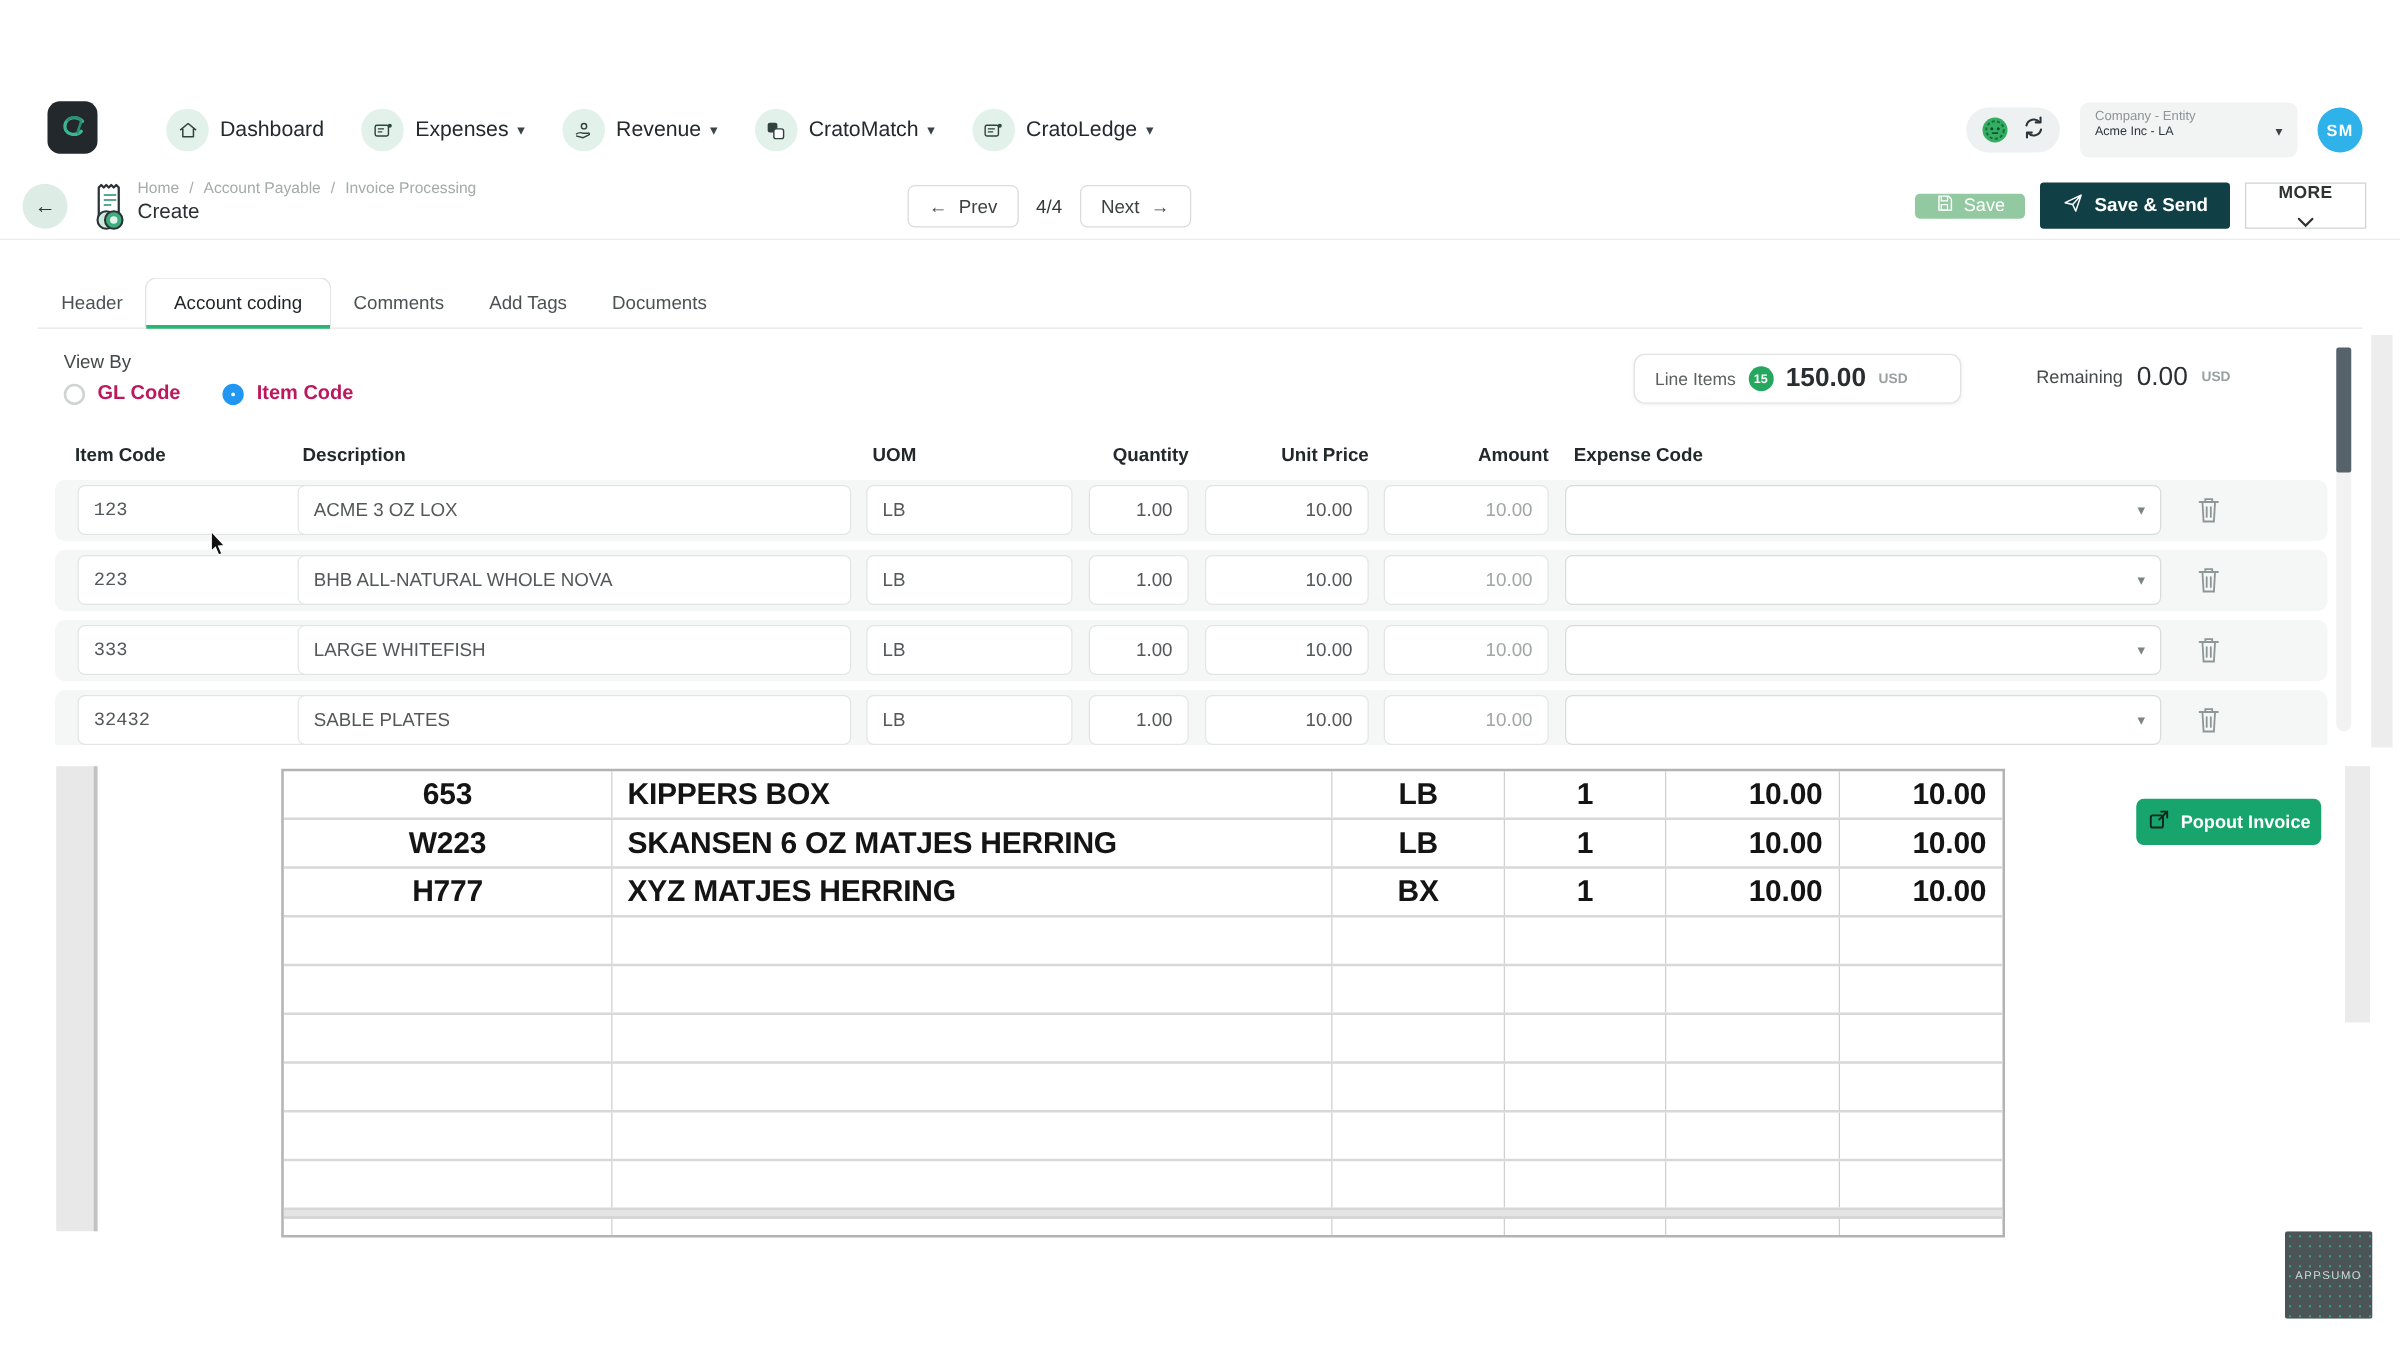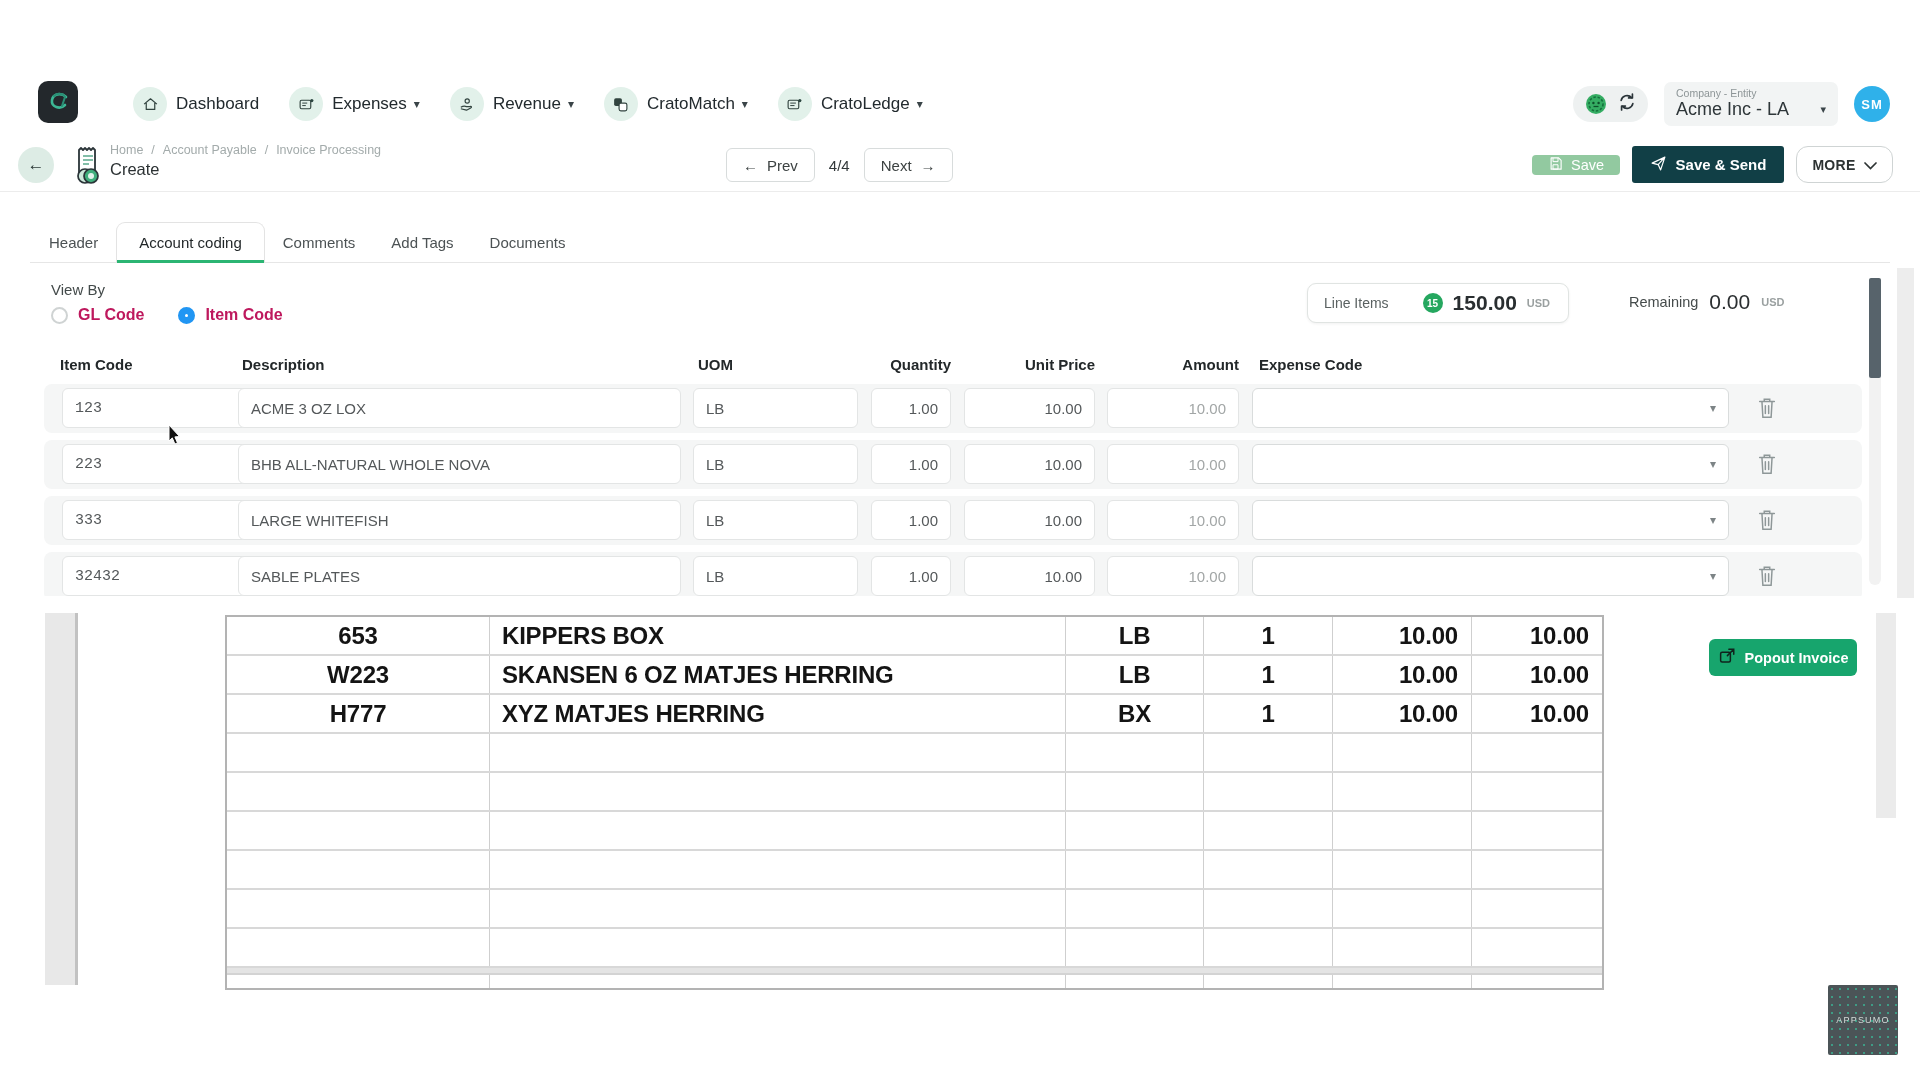--- a/index.html
+++ b/index.html
@@ -14,21 +14,21 @@
   .nav-item { display:flex; align-items:center; gap:9px; cursor:pointer; }
   .nav-icon-circle { width:34px; height:34px; border-radius:50%; background:#e2f1ea; display:flex; align-items:center; justify-content:center; }
   .nav-label { font-size:17px; color:#222a2e; }
   .nav-caret { font-size:12px; color:#3a4448; margin-left:-2px; }
   .nav-right { position:absolute; right:30px; top:0; height:56px; display:flex; align-items:center; gap:16px; }
   .icon-pill { height:36px; border-radius:18px; background:#eef1f1; display:flex; align-items:center; gap:9px; padding:0 11px; }
   .coin-icon { width:24px; height:24px; }
   .company-box { width:174px; height:44px; background:#f2f4f4; border-radius:7px; padding:5px 12px 4px 12px; cursor:pointer; }
   .company-label { font-size:10.5px; color:#8d9597; }
   .company-row { display:flex; align-items:center; justify-content:space-between; }
-  .company-value { font-size:18px; color:#2e3639; }
+  .company-value { font-size:10px; color:#2e3639; }
   .company-caret { font-size:11px; color:#3a4448; }
   .avatar { width:36px; height:36px; border-radius:50%; background:#2fb1ea; color:#fff; font-size:13px; font-weight:bold;
             display:flex; align-items:center; justify-content:center; letter-spacing:1px; cursor:pointer; }
 
   
   .toolbar { position:absolute; top:140px; left:0; width:1920px; height:52px; border-bottom:1px solid #ececec; }
   .back-btn { position:absolute; left:18px; top:7px; width:36px; height:36px; border-radius:50%; background:#ddecE5;
               background:#ddece5; display:flex; align-items:center; justify-content:center; font-size:17px; color:#2d3a38; cursor:pointer; }
   .create-icon { position:absolute; left:73px; top:6px; }
   .bc-wrap { position:absolute; left:110px; top:3px; }
@@ -37,22 +37,22 @@
   .page-title { margin-top:3px; font-size:16.5px; color:#2b3133; }
   .pager { position:absolute; left:726px; top:8px; display:flex; align-items:center; gap:14px; }
   .pager-btn { height:34px; border:1px solid #d8dcdc; border-radius:6px; background:#fff; display:flex; align-items:center;
                gap:9px; padding:0 16px; font-size:15px; color:#3c4242; cursor:pointer; }
   .pager-pos { font-size:15px; color:#32383a; }
   .actions { position:absolute; right:27px; top:6px; display:flex; align-items:center; gap:12px; }
   .btn-save { height:20px; width:88px; background:#92c9a0; border:none; border-radius:4px; color:#fff; font-size:14.5px;
               display:flex; align-items:center; justify-content:center; gap:8px; cursor:pointer; }
   .btn-savesend { height:37px; width:152px; background:#113f46; border:none; border-radius:3px; color:#fff; font-size:15px;
               font-weight:bold; display:flex; align-items:center; justify-content:center; gap:9px; cursor:pointer; }
-  .btn-more { height:37px; width:97px; background:#fff; border:1px solid #cfd4d4; border-radius:12px; color:#2d3333;
-              font-size:14px; font-weight:bold; letter-spacing:.3px; display:flex; align-items:center; justify-content:center; gap:8px; cursor:pointer; }
+  .btn-more { height:37px; width:97px; background:#fff; border:1px solid #cfd4d4; border-radius:0; color:#2d3333;
+              font-size:14px; font-weight:bold; letter-spacing:.3px; display:flex; align-items:center; justify-content:center; gap:8px; cursor:pointer;flex-direction:column; }
 
   
   .tabs { position:absolute; top:221px; left:30px; width:1860px; height:42px; display:flex; align-items:flex-end;
           border-bottom:1px solid #e6e6e6; }
   .tab { padding:11px 18px; font-size:15px; color:#4c5254; cursor:pointer; }
   .tab.first { padding-left:19px; }
   .tab.active { background:#fff; border:1px solid #e3e3e3; border-bottom:none; border-radius:9px 9px 0 0;
                 color:#1f2426; position:relative; padding:11px 22px;margin-top:35px; }
   .tab.active::after { content:""; position:absolute; left:0; right:0; bottom:-1px; height:3px; background:#2bb573; }
 
@@ -62,21 +62,21 @@
   .radio-opt { display:flex; align-items:center; gap:10px; cursor:pointer; }
   .radio { width:17px; height:17px; border-radius:50%; background:#fff; border:2px solid #cfd3d3; }
   .radio.checked { background:#2196f3; border:2px solid #2196f3; position:relative; }
   .radio.checked::after { content:""; position:absolute; left:5px; top:5px; width:3px; height:3px; border-radius:50%; background:#fff; }
   .radio-label { font-size:16px; font-weight:bold; color:#be185d; }
 
   .li-pill { position:absolute; left:1307px; top:283px; width:262px; height:40px; background:#fff; border:1px solid #e0e4e2;
              border-radius:9px; box-shadow:0 1px 3px rgba(0,0,0,.06); display:flex; align-items:center; gap:10px; padding:0 16px; cursor:pointer; }
   .li-label { font-size:14px; color:#5a6161; }
   .li-badge { width:20px; height:20px; border-radius:50%; background:#25a75f; color:#fff; font-size:10px; font-weight:bold;
-              display:flex; align-items:center; justify-content:center;margin-left:24px; }
+              display:flex; align-items:center; justify-content:center; }
   .li-amount { font-size:21px; color:#292e30; font-weight:bold; }
   .li-usd { font-size:11px; color:#9aa0a0; font-weight:bold; }
   .remaining { position:absolute; left:1629px; top:290px; display:flex; align-items:center; gap:11px; }
   .rem-label { font-size:14.5px; color:#454b4b; }
   .rem-val { font-size:21px; color:#2b2f31; }
   .rem-usd { font-size:11px; color:#9aa0a0; font-weight:bold; }
 
   
   .cth { position:absolute; top:356px; font-size:15px; font-weight:bold; color:#23282a; }
   .coding-rows { position:absolute; left:0; top:384px; width:1920px; height:212px; overflow:hidden; }

